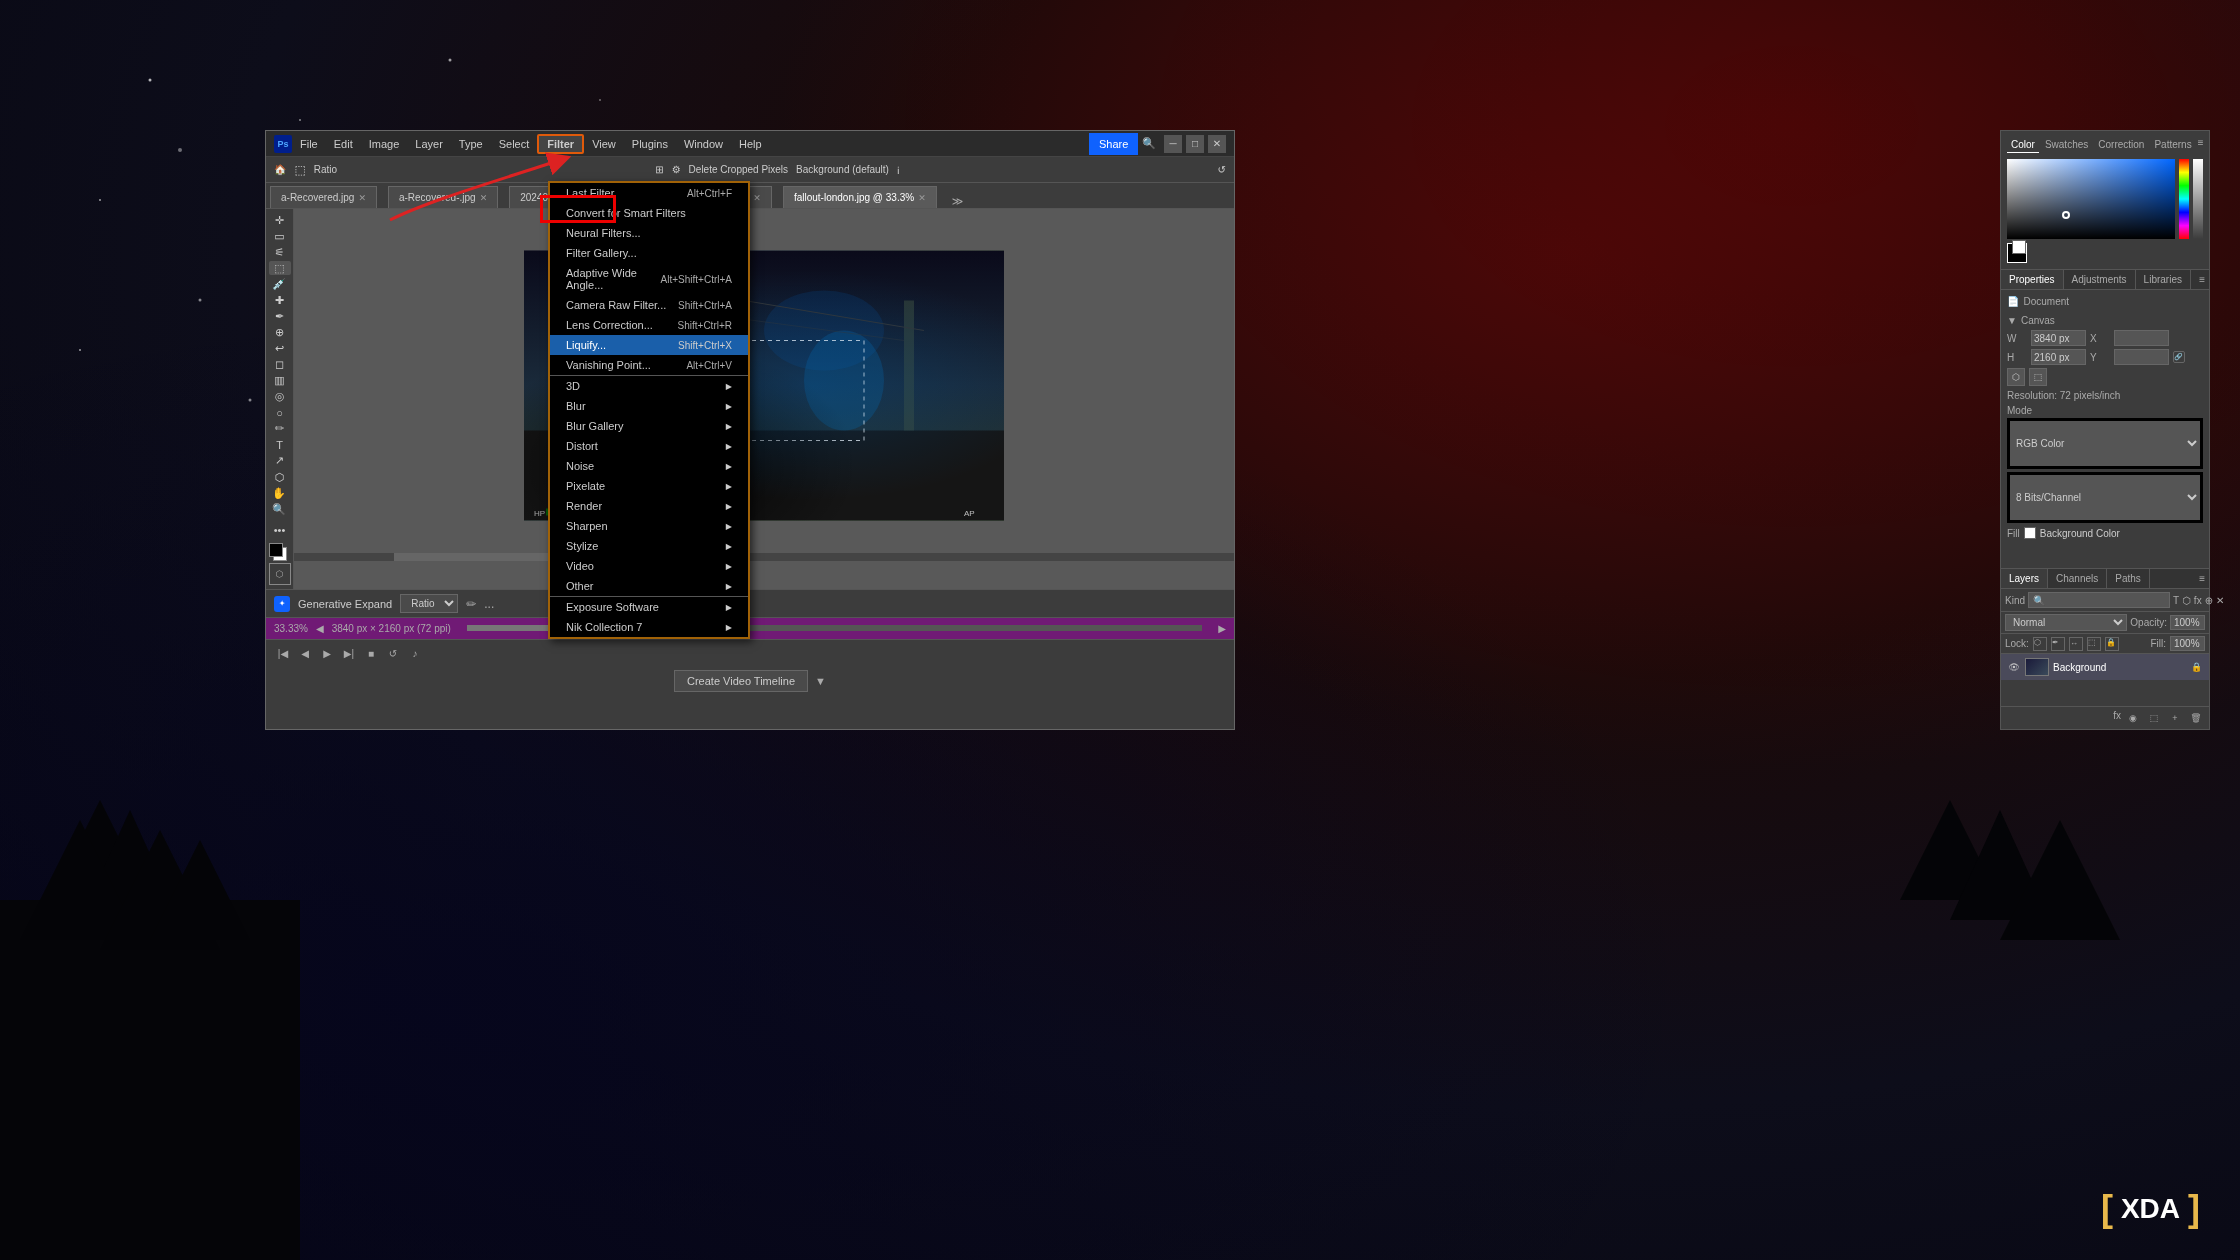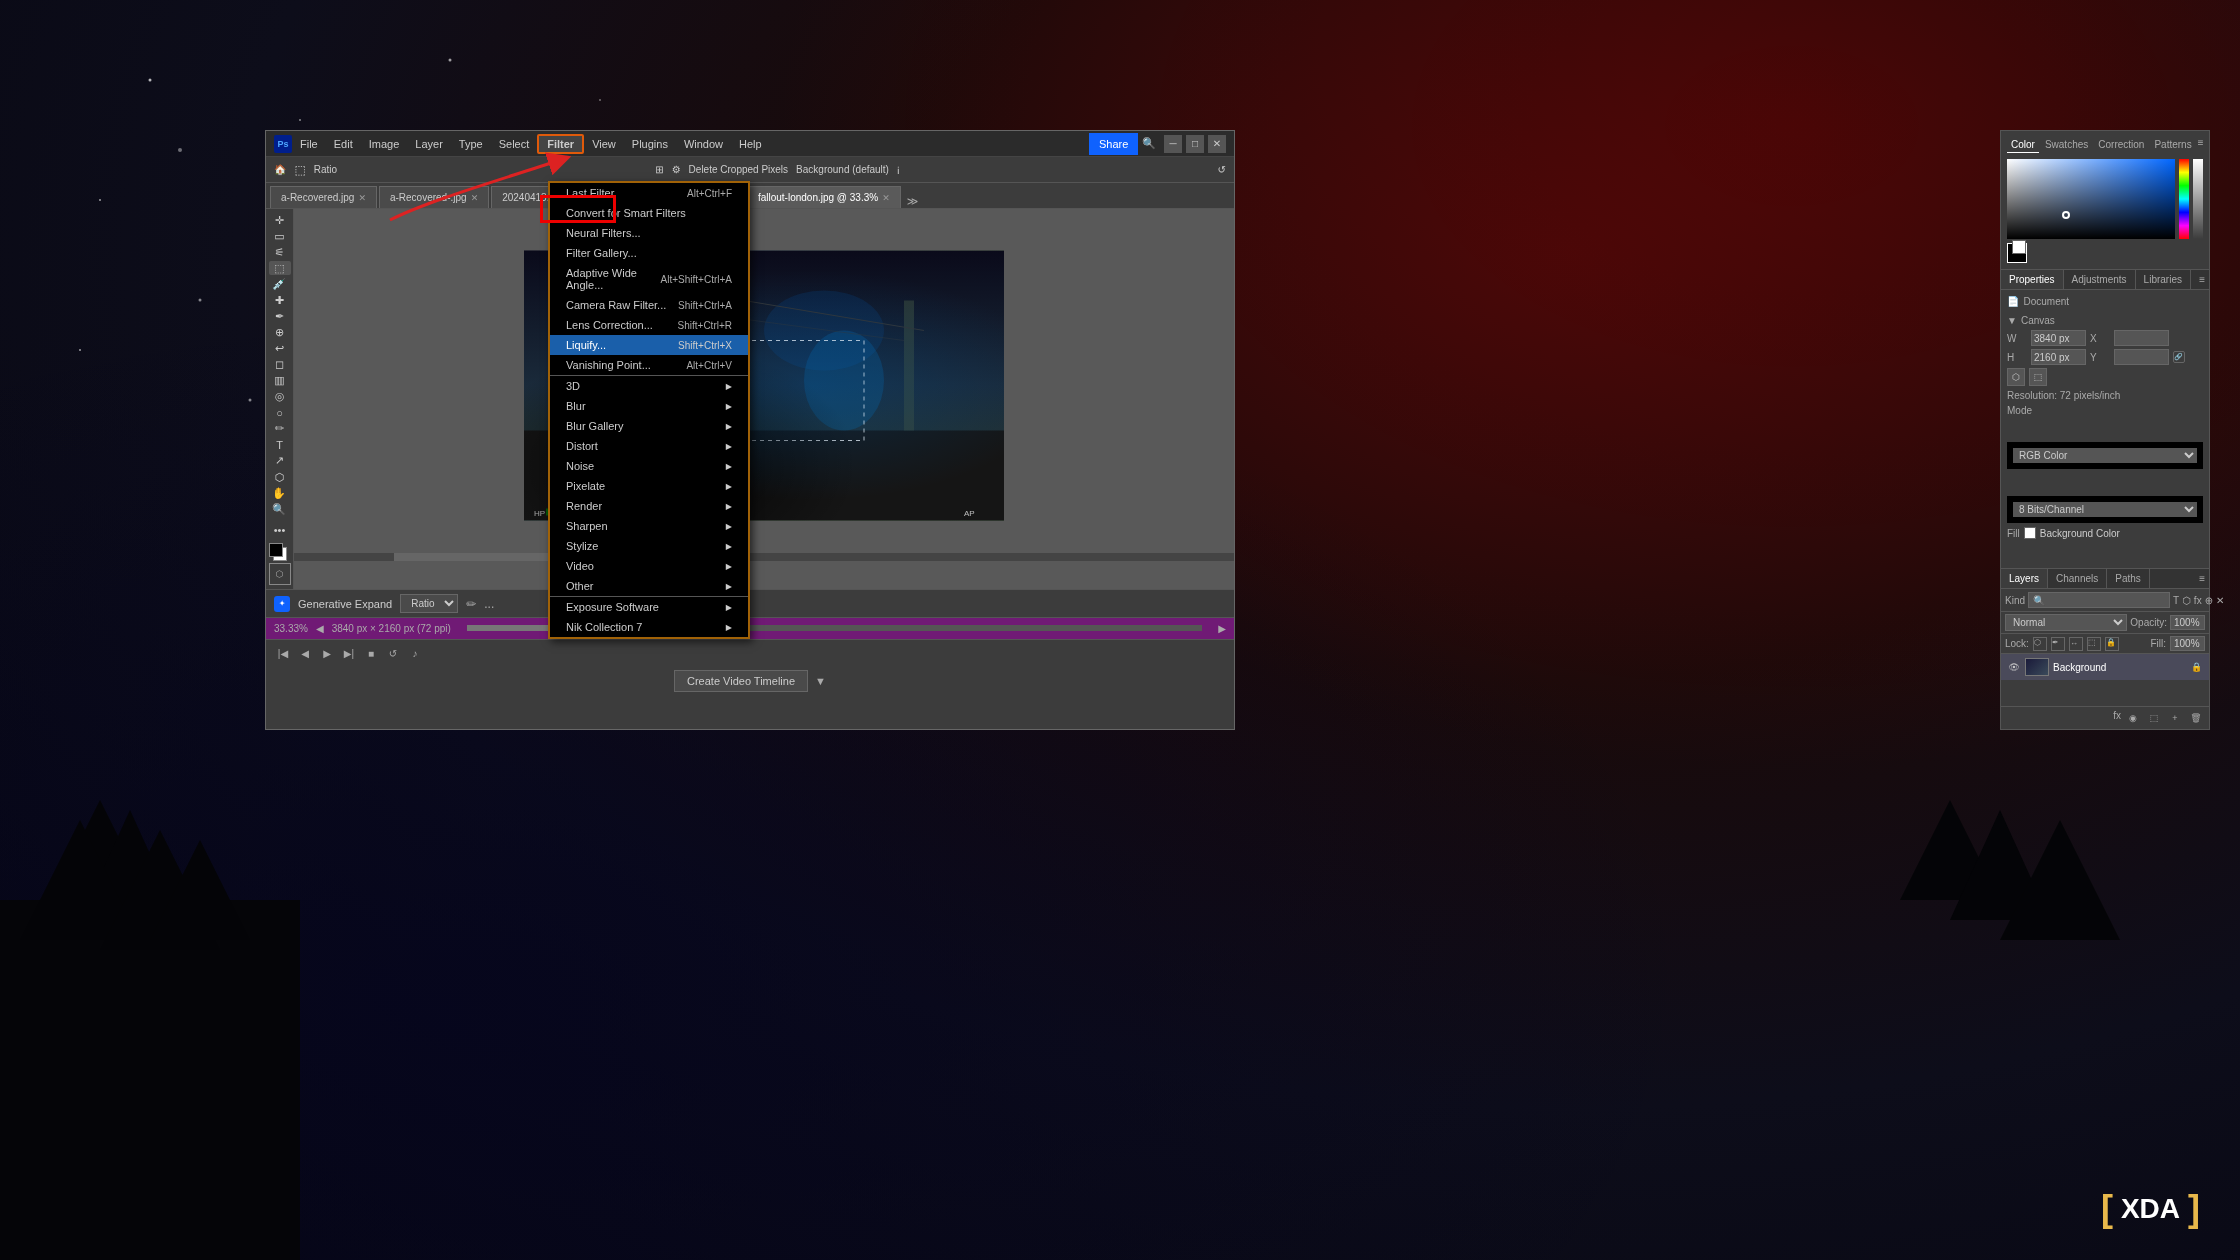--- a/index.html
+++ b/index.html
@@ -85,20 +85,21 @@
 
     
     .tab-bar {
       height: 26px;
       background: #3c3c3c;
       display: flex;
       align-items: flex-end;
       padding: 0 4px;
       flex-shrink: 0;
       border-bottom: 1px solid #555;
+      gap: 9px;
     }
     .tab {
       height: 22px;
       padding: 0 10px;
       background: #4a4a4a;
       border: 1px solid #666;
       border-bottom: none;
       font-size: 10px;
       color: #ccc;
       cursor: pointer;
@@ -364,26 +365,25 @@
       background: #555;
       border: 1px solid #666;
       color: #ccc;
       width: 55px;
       height: 16px;
       font-size: 10px;
       padding: 0 2px;
     }
     .prop-dropdown {
       background: #555;
-      border: 6px solid #000000;
-      color: #ccc;
-      font-size: 10px;
-      padding: 1px 2px;
+      border: 3px solid #000000;
+      color: #ccc;
+      font-size: 10px;
+      padding: 16px 2px;
       width: 100%;
-      margin-top: 24px;
     }
     .chain-icon {
       width: 12px;
       height: 12px;
       border: 1px solid #666;
       border-radius: 2px;
       display: flex;
       align-items: center;
       justify-content: center;
       font-size: 7px;

